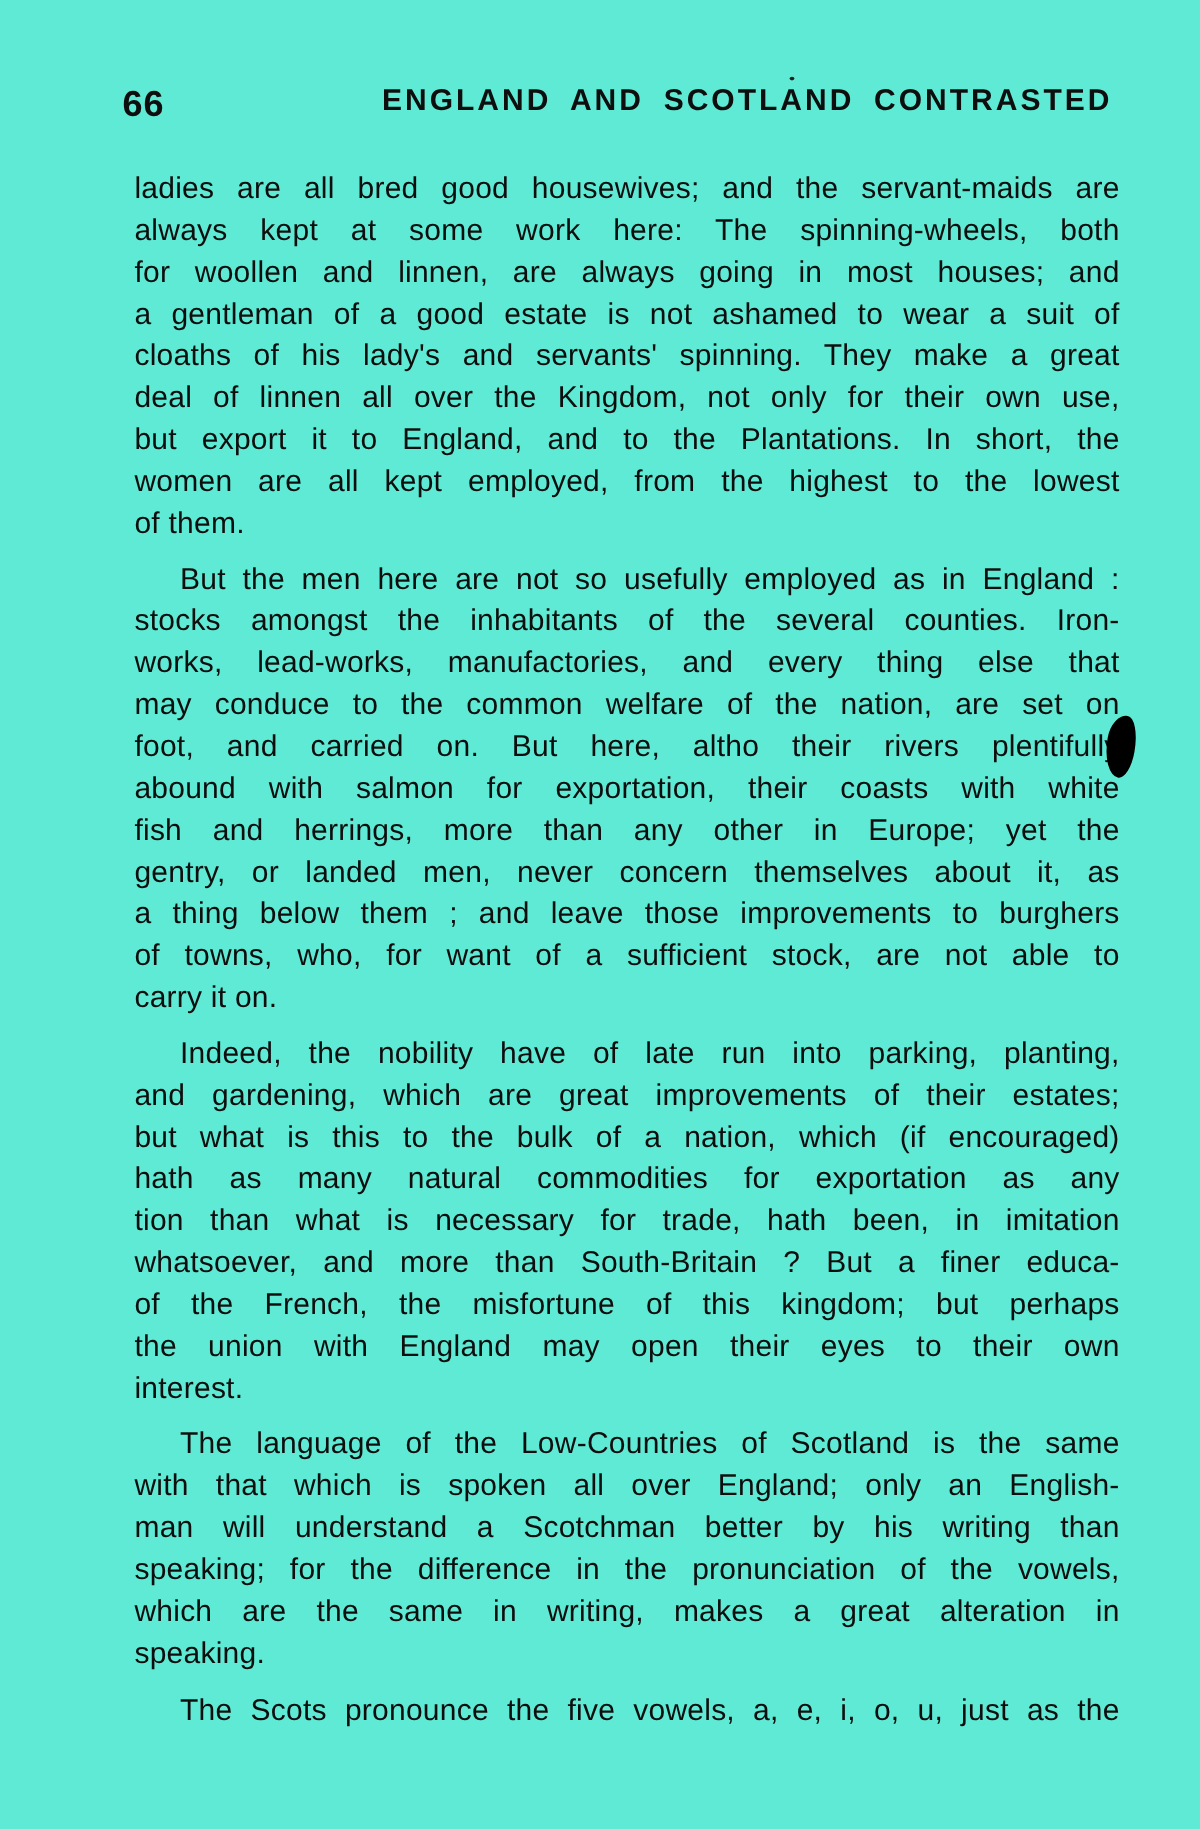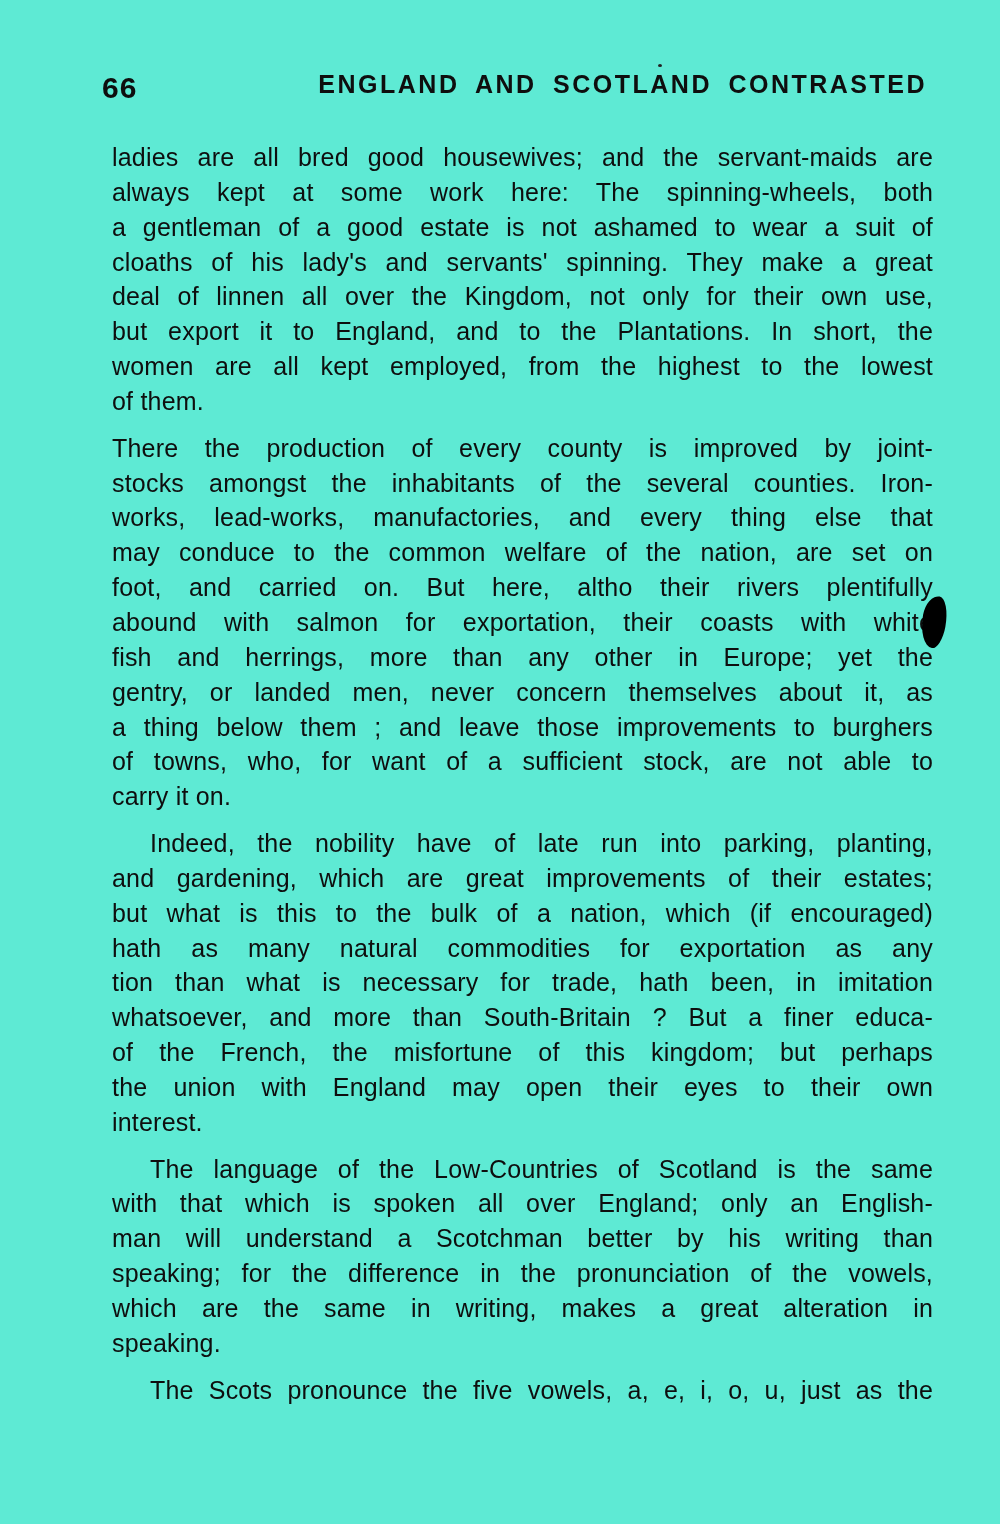--- a/index.html
+++ b/index.html
@@ -84,29 +84,30 @@
 
 <div class="page">
   <div class="running-head">
     <span class="pagenum">66</span>
     <span class="head-title">ENGLAND AND SCOTLAND CONTRASTED</span>
   </div>
   <div class="body-text" id="body-text">
       <div class="para">
         <div class="line">ladies are all bred good housewives; and the servant-maids are</div>
         <div class="line">always kept at some work here: The spinning-wheels, both</div>
+        <div class="line">for woollen and linnen, are always going in most houses; and</div>
         <div class="line">a gentleman of a good estate is not ashamed to wear a suit of</div>
         <div class="line">cloaths of his lady's and servants' spinning.  They make a great</div>
         <div class="line">deal of linnen all over the Kingdom, not only for their own use,</div>
         <div class="line">but export it to England, and to the Plantations.  In short, the</div>
         <div class="line">women are all kept employed, from the highest to the lowest</div>
         <div class="line endline">of them.</div>
       </div>
       <div class="para">
-        <div class="line">There the production of every county is improved by joint-</div>
+        <div class="line firstline indented">But the men here are not so usefully employed as in England :</div>
         <div class="line">stocks amongst the inhabitants of the several counties.  Iron-</div>
         <div class="line">works, lead-works, manufactories, and every thing else that</div>
         <div class="line">may conduce to the common welfare of the nation, are set on</div>
         <div class="line">foot, and carried on.  But here, altho their rivers plentifully</div>
         <div class="line">abound with salmon for exportation, their coasts with white</div>
         <div class="line">fish and herrings, more than any other in Europe; yet the</div>
         <div class="line">gentry, or landed men, never concern themselves about it, as</div>
         <div class="line">a thing below them ; and leave those improvements to burghers</div>
         <div class="line">of towns, who, for want of a sufficient stock, are not able to</div>
         <div class="line endline">carry it on.</div>

